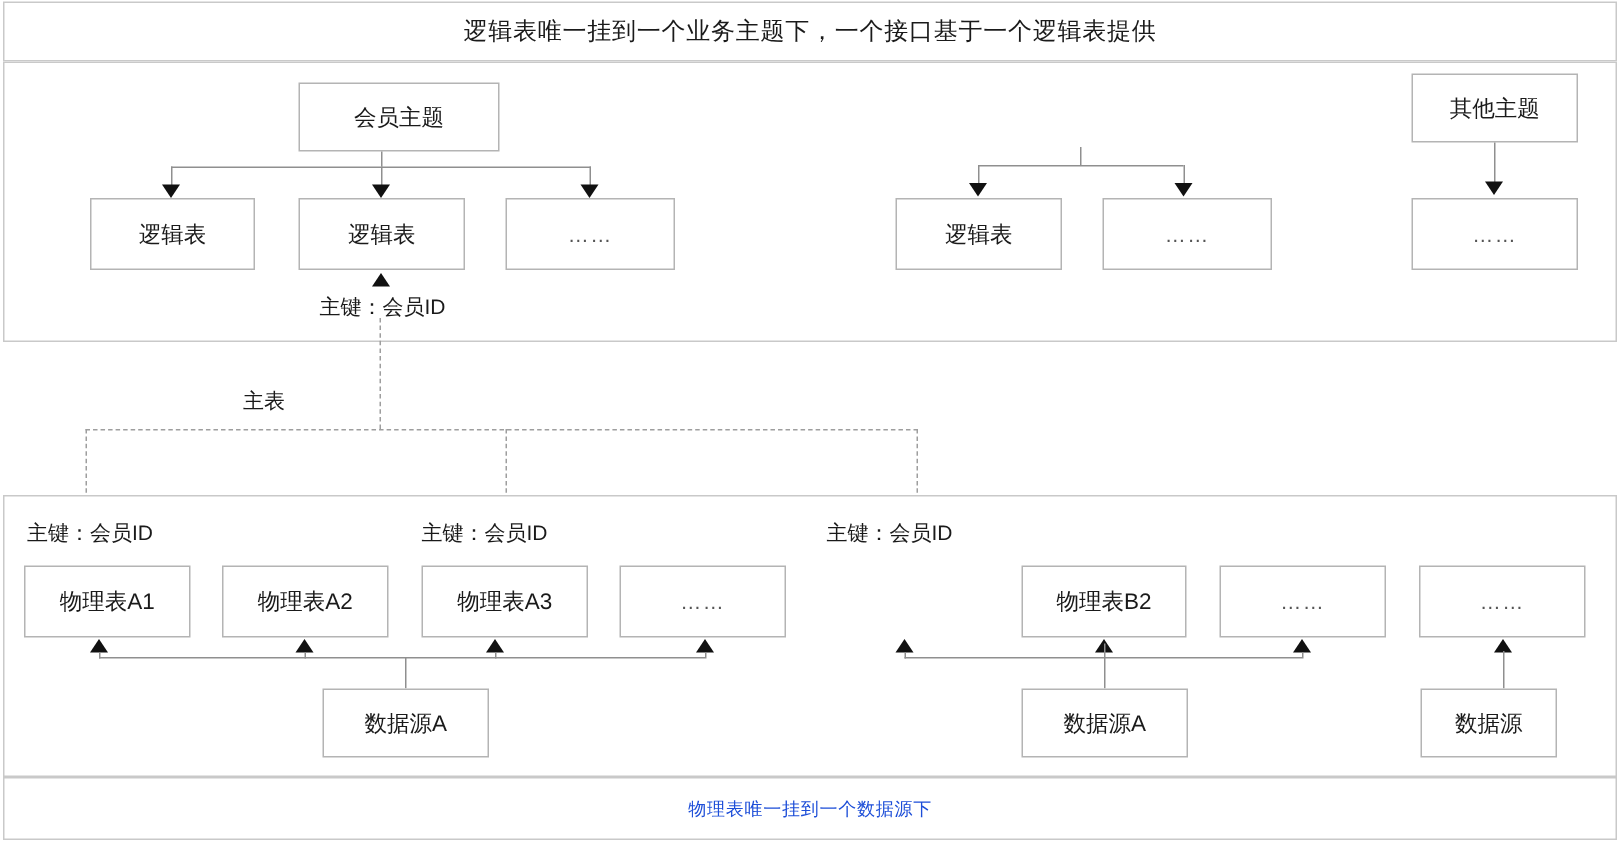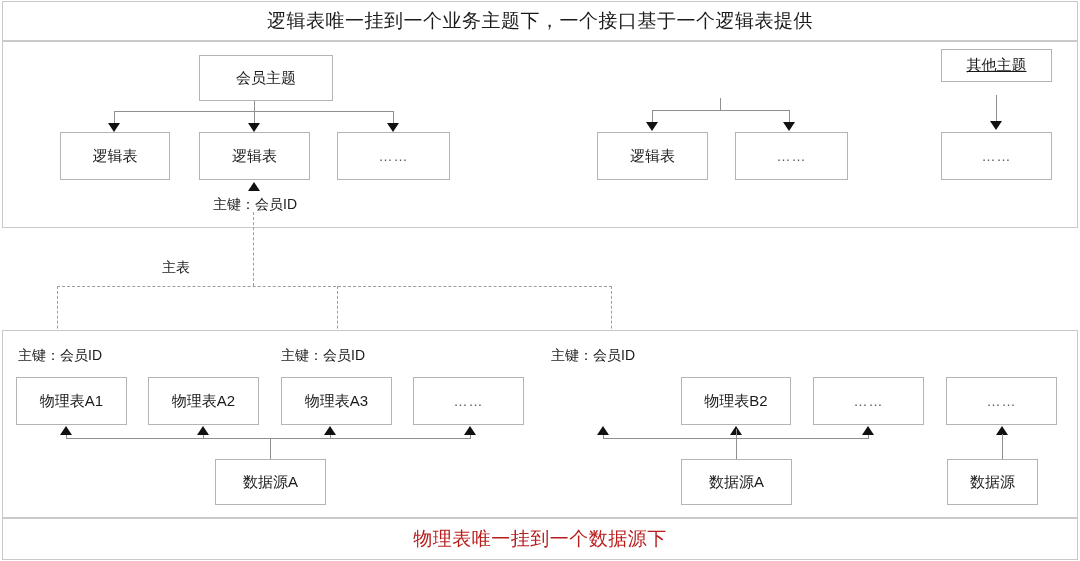--- a/index.html
+++ b/index.html
@@ -23,38 +23,38 @@
     position: absolute;
     border: 1px solid #c9c9c9;
     background: #ffffff;
     box-sizing: border-box;
   }
   .title-band {
     left: 2px; top: 1px; width: 1076px; height: 40px;
     display: flex; align-items: center; justify-content: center;
   }
   .title-band .caption {
-    font-size: 19px;
+    font-size: 16px;
     letter-spacing: 0.5px;
     color: #1a1a1a;
   }
   .panel-top {
     left: 2px; top: 41px; width: 1076px; height: 187px;
   }
   .panel-bottom {
     left: 2px; top: 330px; width: 1076px; height: 188px;
   }
   .footer-band {
     left: 2px; top: 518px; width: 1076px; height: 42px;
     display: flex; align-items: center; justify-content: center;
   }
   .footer-band .caption {
-    font-size: 19px;
+    font-size: 12px;
     letter-spacing: 0.5px;
-    color: #b91c1c;
+    color: #1d4ed8;
   }
   
   .node {
     position: absolute;
     border: 1px solid #b4b4b4;
     background: #ffffff;
     box-sizing: border-box;
     display: flex;
     align-items: center;
     justify-content: center;
@@ -112,21 +112,21 @@
 
   <div class="frame title-band">
     <span class="caption">逻辑表唯一挂到一个业务主题下，一个接口基于一个逻辑表提供</span>
   </div>
 
   <div class="frame panel-top"></div>
 
   <div class="node" style="left:199px; top:55px; width:134px; height:46px;">
     <span>会员主题</span>
   </div>
-  <div class="node" style="left:941px; top:49px; width:111px; height:33px;text-decoration:underline;">
+  <div class="node" style="left:941px; top:49px; width:111px; height:46px;">
     <span>其他主题</span>
   </div>
 
   <div class="ln lv" style="left:254px; top:101px; height:10px;"></div>
   <div class="ln lh" style="left:114px; top:111px; width:280px;"></div>
   <div class="ln lv" style="left:114px; top:111px; height:14px;"></div>
   <div class="ln lv" style="left:254px; top:111px; height:14px;"></div>
   <div class="ln lv" style="left:393px; top:111px; height:14px;"></div>
   <div class="arrow-down" style="left:108px; top:123px;"></div>
   <div class="arrow-down" style="left:248px; top:123px;"></div>

